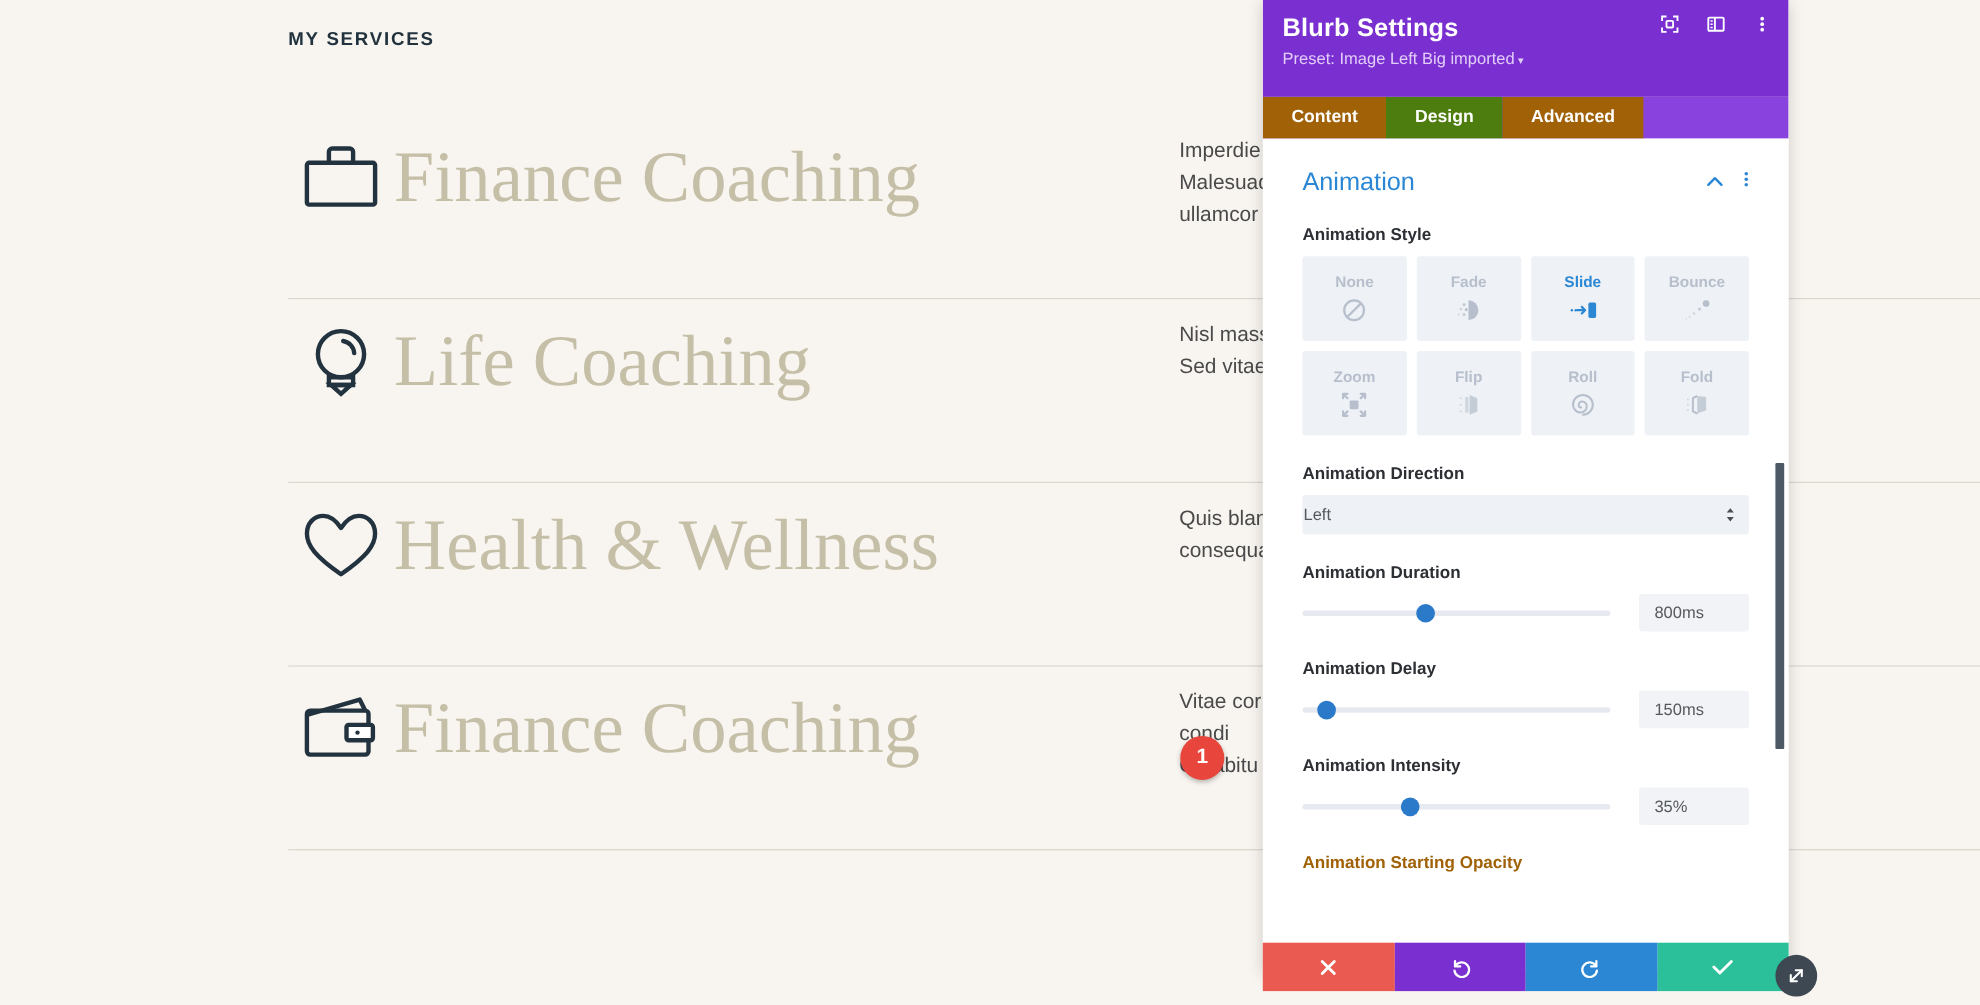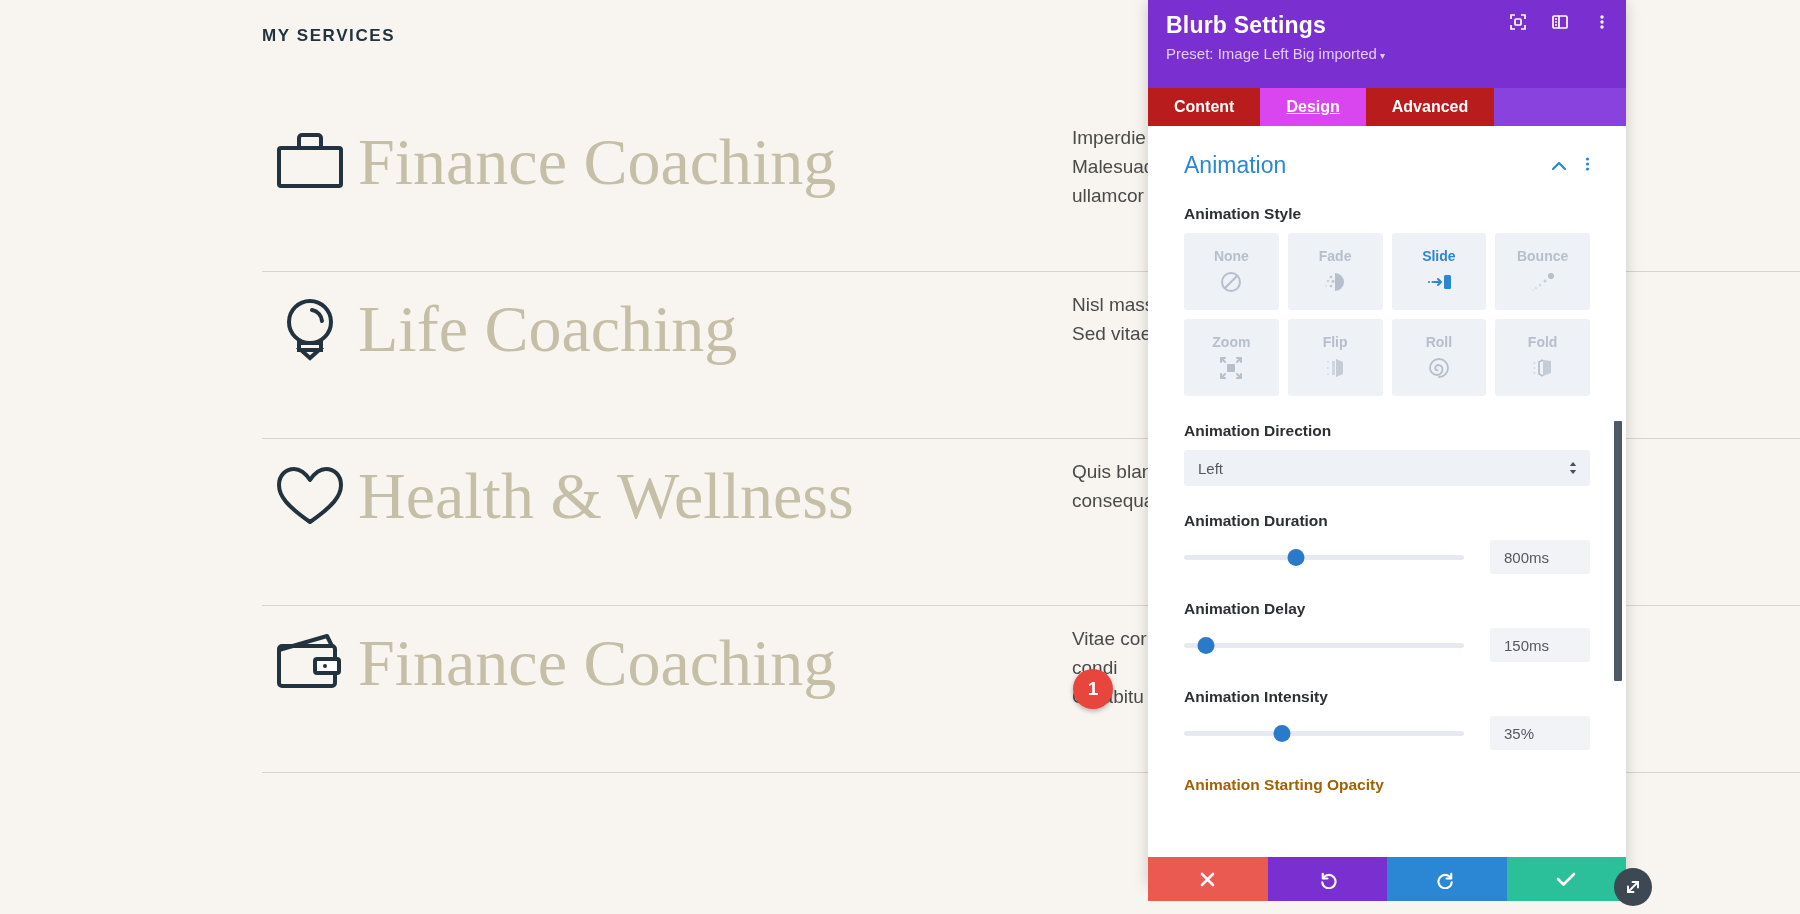--- a/index.html
+++ b/index.html
@@ -137,23 +137,23 @@
     background: #8a42de;
   }
   .tab {
     flex: 0 0 auto;
     padding: 0 26px;
     display: flex; align-items: center; justify-content: center;
     color: #fff;
     font-size: 16px;
     font-weight: 700;
     cursor: pointer;
-    background: #b91c1c;
-  }
-  .tab.active { background: #d946ef; text-decoration: underline; }
+    background: #a16207;
+  }
+  .tab.active { background: #4d7c0f; }
 
   .panel-body {
     flex: 1 1 auto;
     position: relative;
     background: #fff;
     overflow: hidden;
     padding: 0 36px;
   }
 
   .section-head {
@@ -196,21 +196,21 @@
   .style-cell .sc-label { font-size: 14px; font-weight: 700; }
   .style-cell.selected { color: #2b87d4; }
   .style-cell .sc-icon { height: 26px; display:flex; align-items:center; justify-content:center; }
 
   .select-box {
     position: relative;
     background: #eef1f6;
     height: 36px;
     border-radius: 3px;
     display: flex; align-items: center;
-    padding: 0 14px;
+    padding: 0 1px;
     font-size: 15px;
     color: #55585c;
     cursor: pointer;
   }
   .select-arrows {
     position: absolute; right: 12px; top: 50%;
     transform: translateY(-50%);
     display: flex; flex-direction: column; gap: 2px;
     color: #4b4e52;
   }

